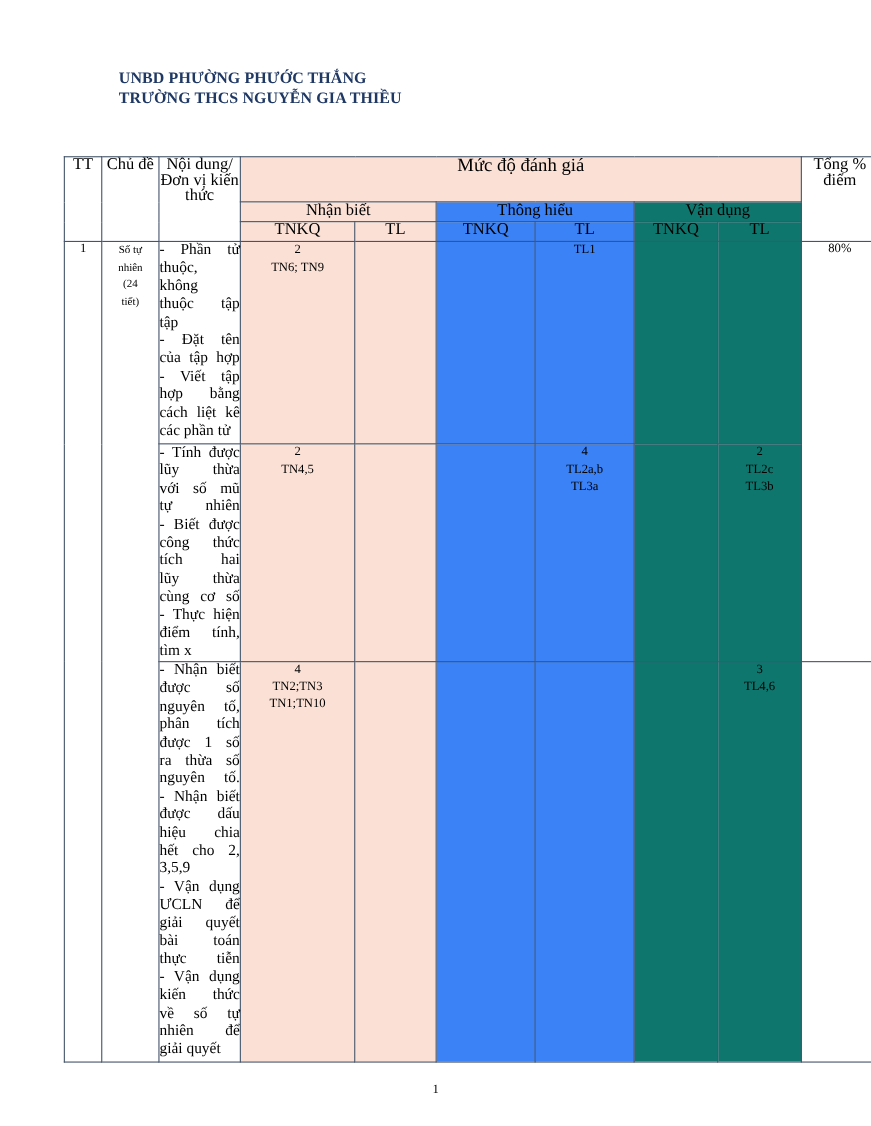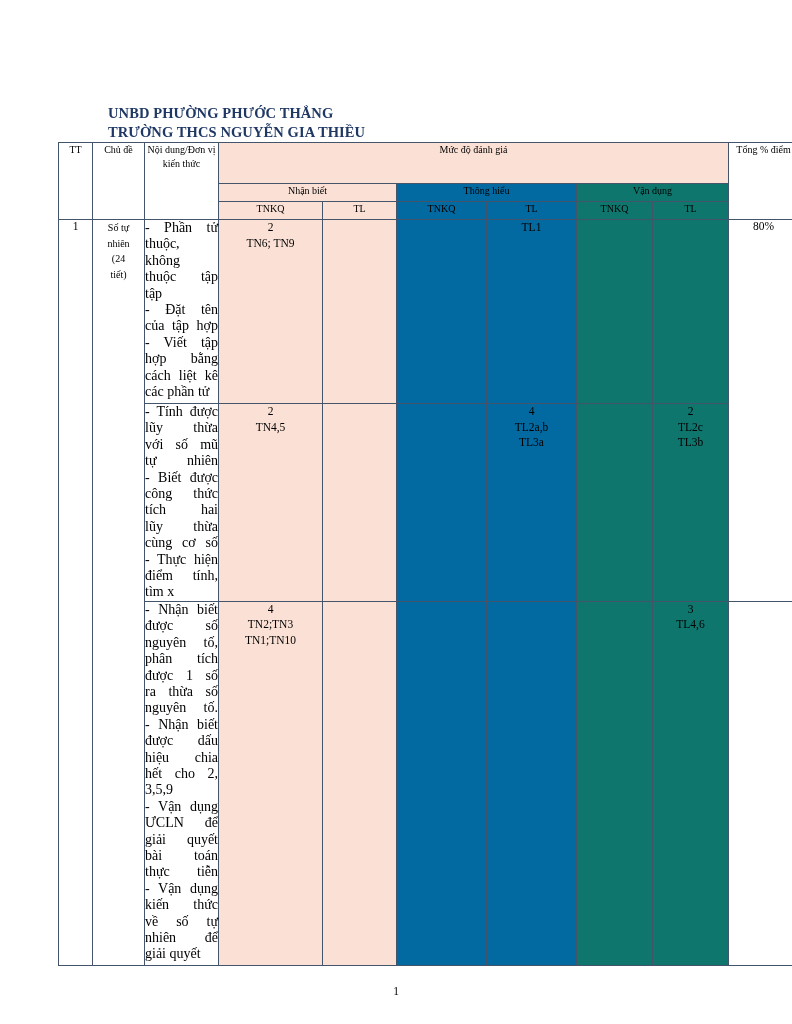--- a/index.html
+++ b/index.html
@@ -22,21 +22,20 @@
     height: 1024px;
     box-sizing: border-box;
   }
 
   
   .header-block {
     position: absolute;
     left: 108px;
     top: 62px;
     width: 620px;
-    margin-top: 42px;
   }
   .org-line {
     color: #1f3864;
     font-weight: bold;
     font-size: 14.5px;
     line-height: 19px;
     letter-spacing: 0.1px;
     white-space: nowrap;
   }
   .doc-title {
@@ -79,31 +78,31 @@
   col.c-th-tl   { width: 90px; }
   col.c-vd-tnkq { width: 76px; }
   col.c-vd-tl   { width: 76px; }
   col.c-tong    { width: 70px; }
 
   
   .hcell {
     text-align: center;
     vertical-align: middle;
     font-weight: bold;
-    font-size: 10px;
+    font-size: 15px;
     line-height: 14px;
     padding: 2px 1px;
   }
   .hcell-tall { height: 58px; }
-  .h-muc { height: 40px; font-size: 10px; }
+  .h-muc { height: 40px; font-size: 17px; }
   .h-level { height: 17px; }
   .h-type  { height: 17px; }
 
   .bg-peach { background: #fbe1d5; }
-  .bg-green { background: #0369a1; }
+  .bg-green { background: #3b82f6; }
   .bg-blue  { background: #0f766e; }
   .bg-white { background: #ffffff; }
 
   
   .content-cell {
     padding: 2px 3px 2px 3px;
     font-size: 14px;
     line-height: 16.4px;
     text-align: justify;
     text-align-last: justify;

